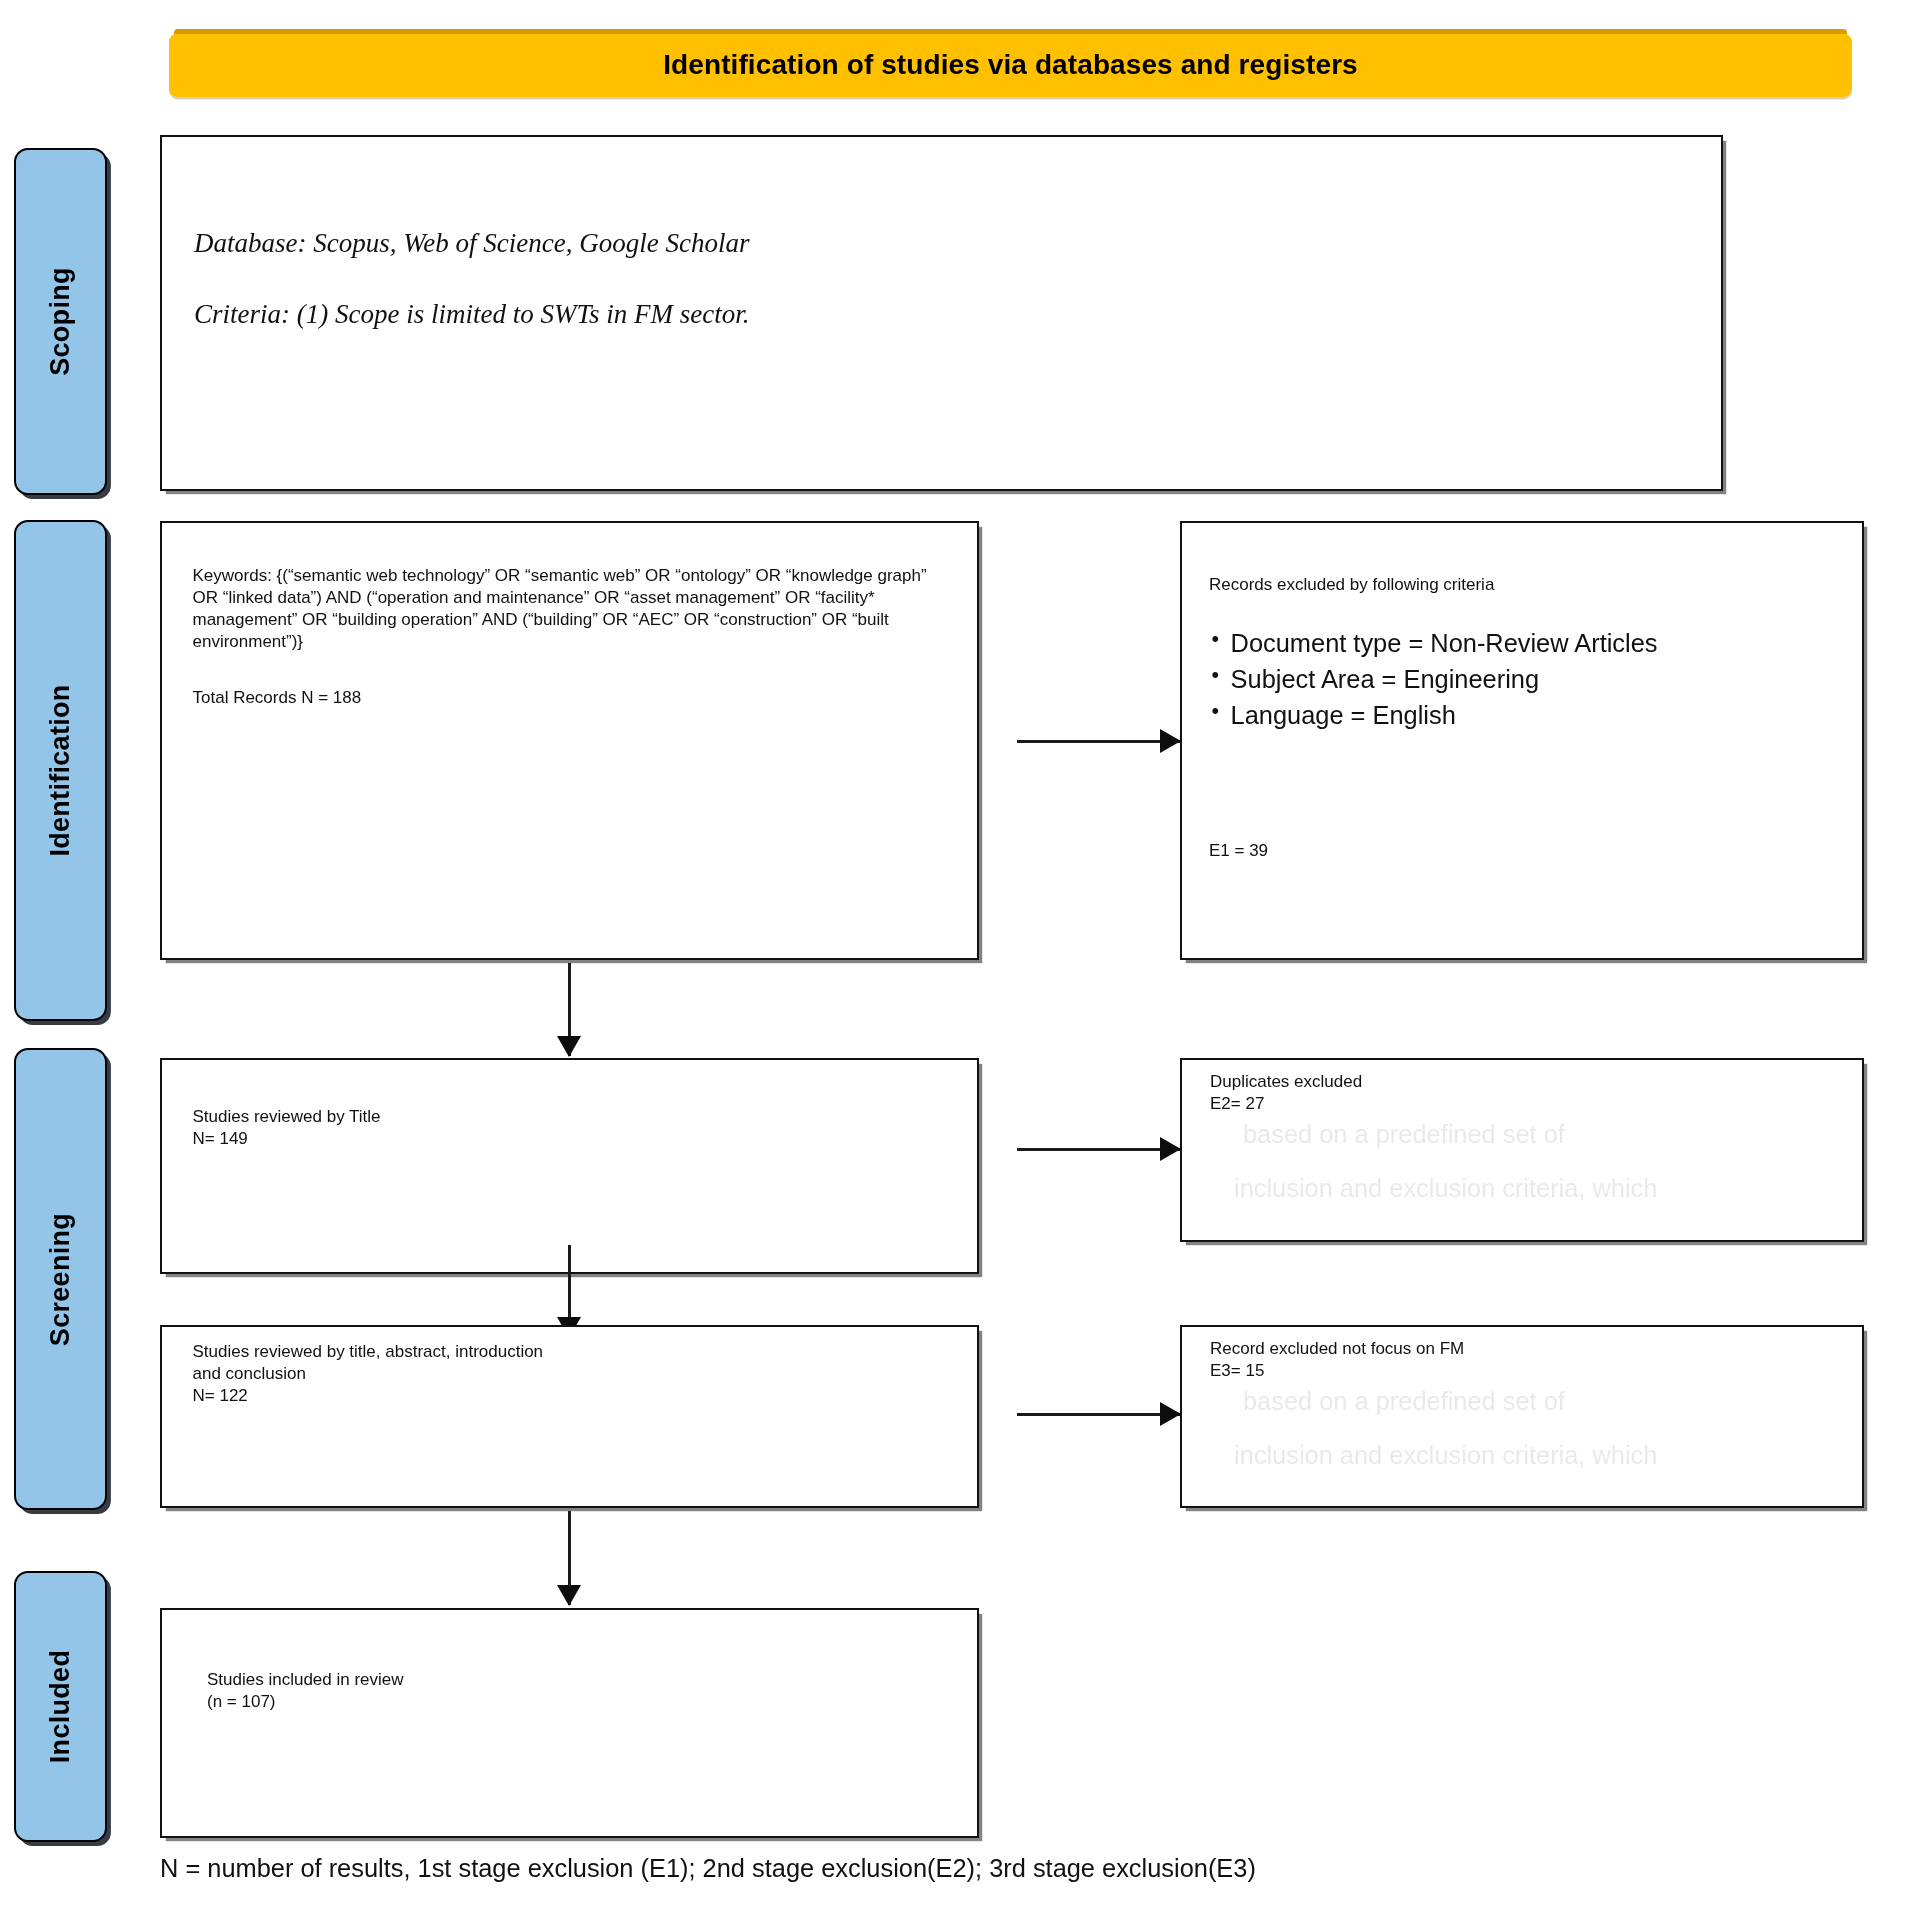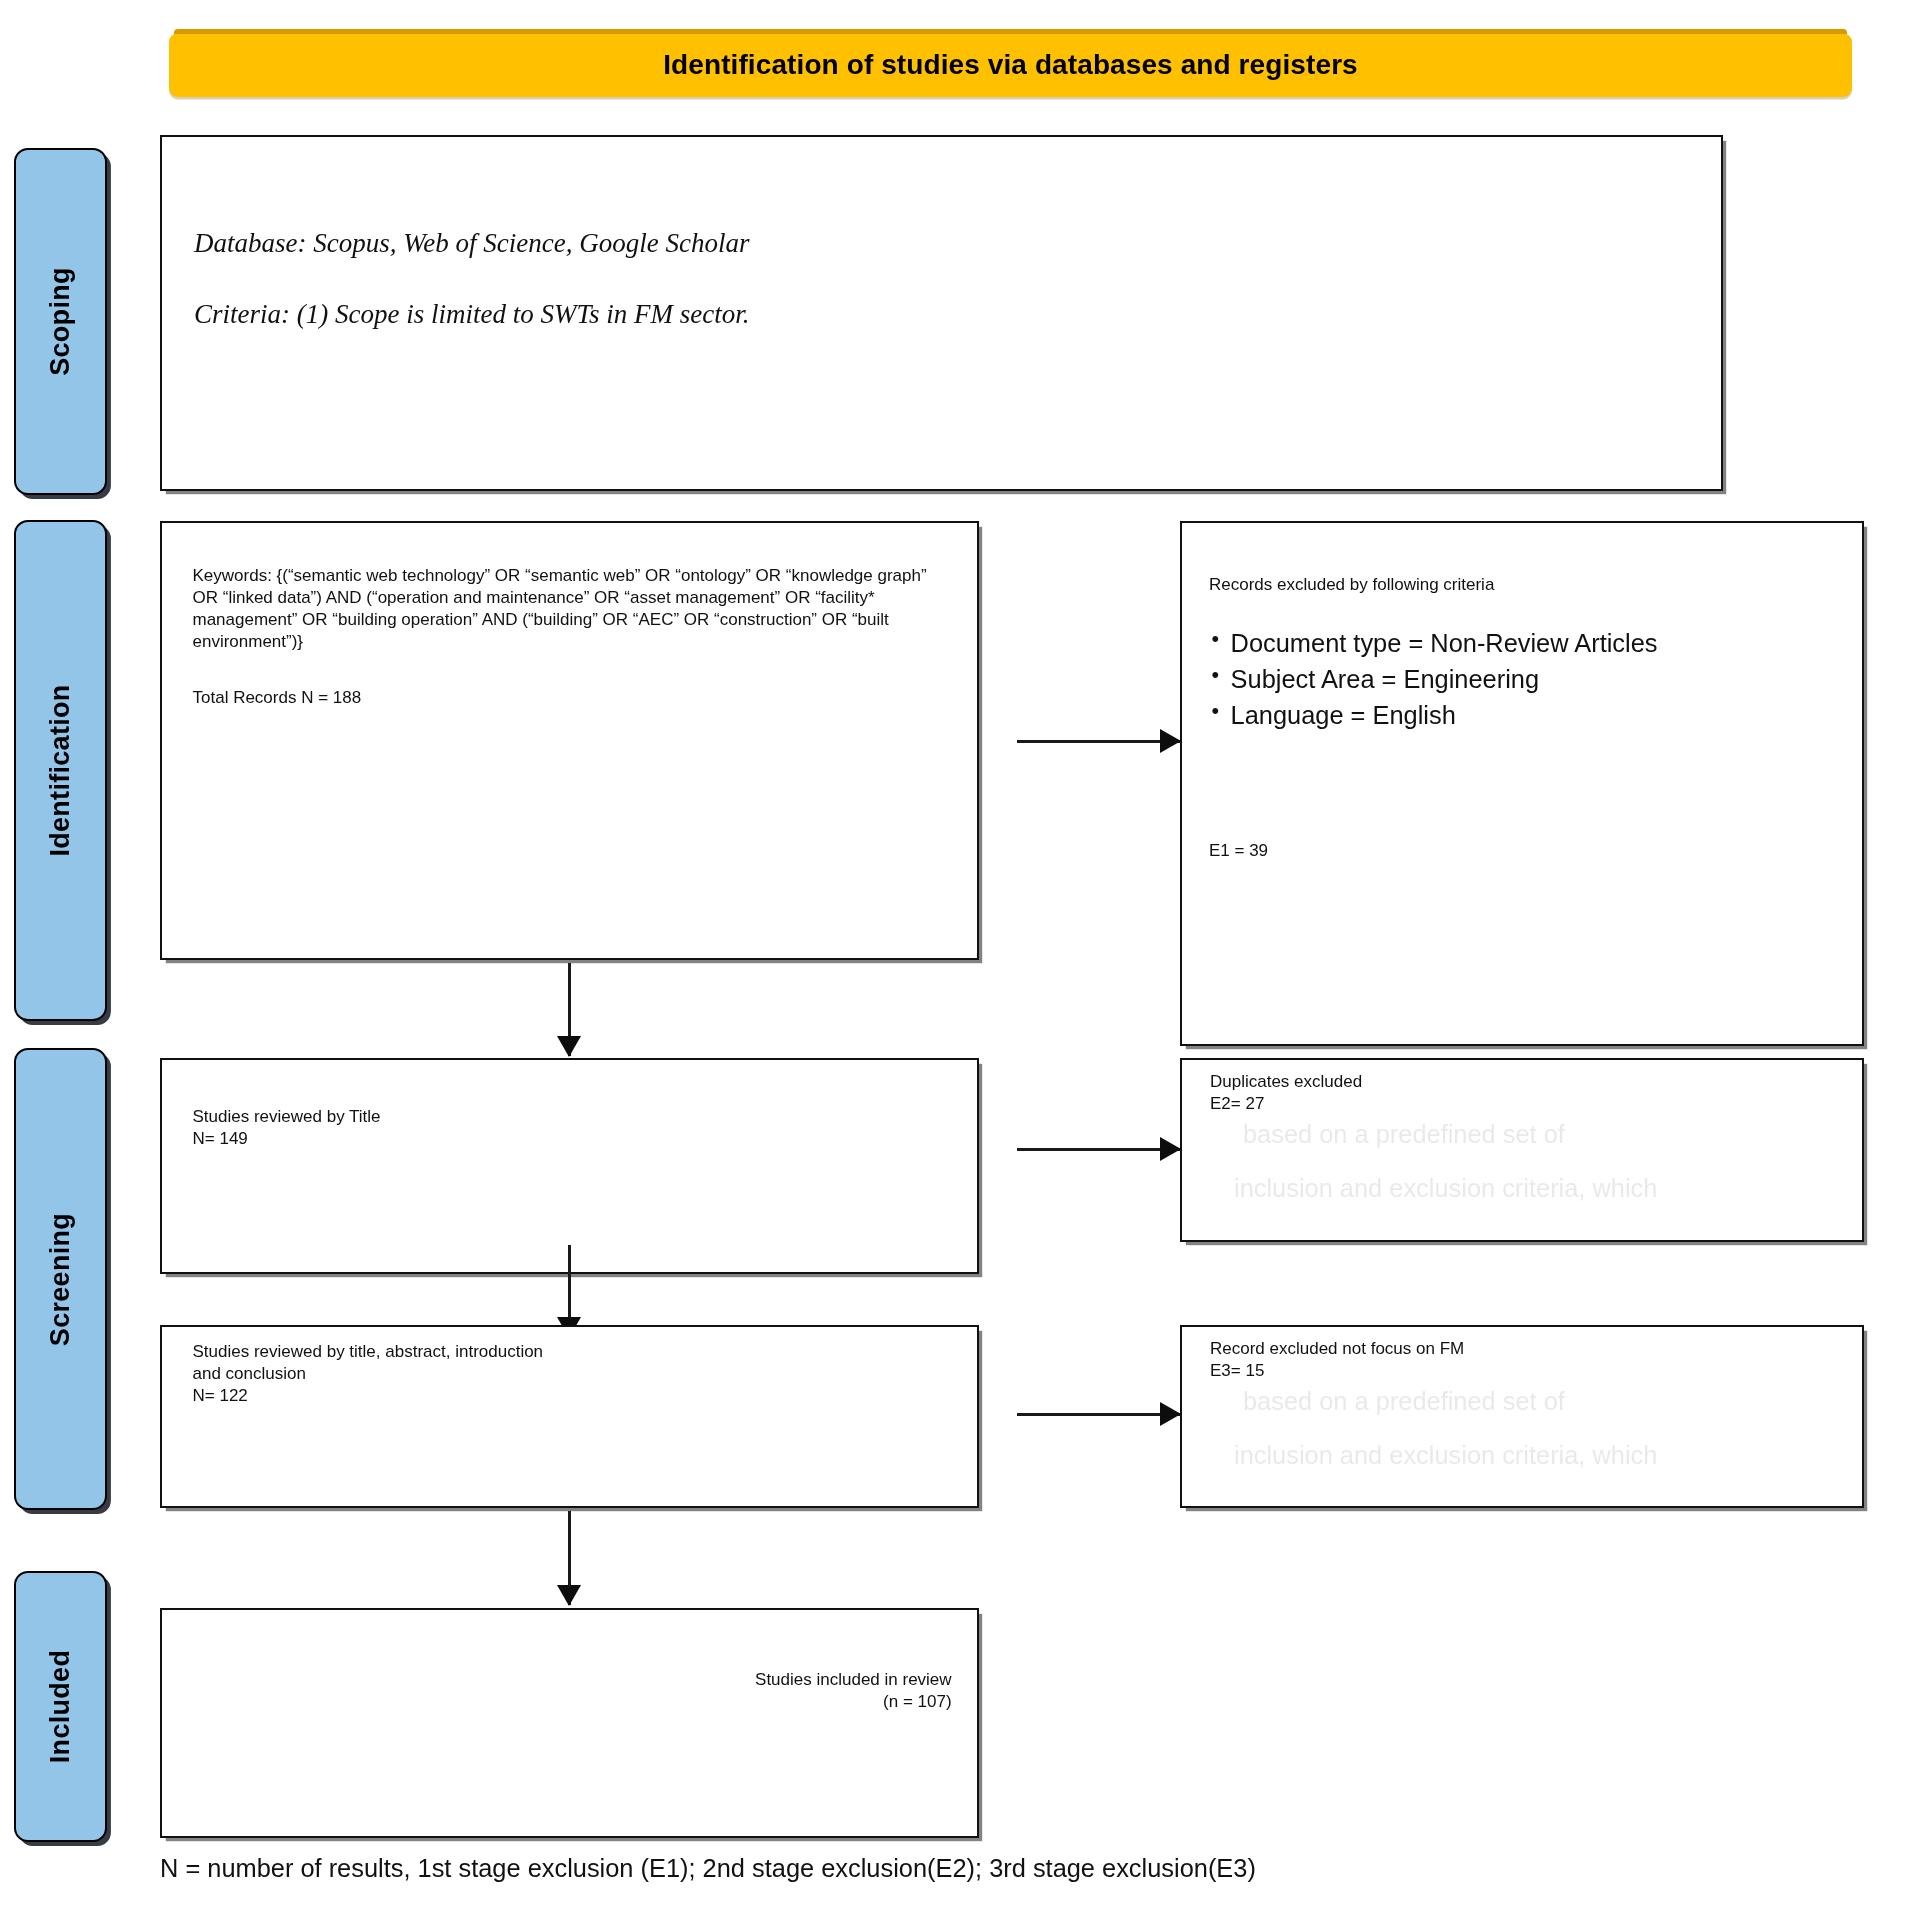--- a/index.html
+++ b/index.html
@@ -212,21 +212,21 @@
     </div>
   </div>
 
   <div class="node" style="left:160px; top:521px; width:819px; height:439px;">
     <div class="node-inner" style="top:42px; left:30.5px; right:21.6px;">
       <p>Keywords: {(“semantic web technology” OR “semantic web” OR “ontology” OR “knowledge graph” OR “linked data”) AND (“operation and maintenance” OR “asset management” OR “facility* management” OR “building operation” AND (“building” OR “AEC” OR “construction” OR “built environment”)}</p>
       <p>Total Records N = 188</p>
     </div>
   </div>
 
-  <div class="node" style="left:1180px; top:521px; width:684px; height:525px;">
+  <div class="node" style="left:1180px; top:521px; width:684px; height:439px;">
     <div class="node-inner" style="top:51px; left:27px; right:15.3px;">
       <p>Records excluded by following criteria</p>
       <ul class="bullets" style="margin-top:29px;">
         <li>Document type = Non-Review Articles</li>
         <li>Subject Area = Engineering</li>
         <li>Language = English</li>
       </ul>
     </div>
     <div class="node-inner" style="top:317px; left:27px;">
       <p>E1 = 39</p>
@@ -298,21 +298,21 @@
     <div class="arrow-h-line" style="width:163px;"></div>
     <div class="arrow-h-head"></div>
   </div>
 
   <div class="arrow" style="left:568px; top:1511px; width:2.5px; height:94px;">
     <div class="arrow-v-line" style="height:94px;"></div>
     <div class="arrow-v-head"></div>
   </div>
 
   <div class="node tight" style="left:160px; top:1608px; width:819px; height:230px;">
-    <div class="node-inner" style="top:59px; left:45px;text-align:right;">
+    <div class="node-inner" style="top:59px; left:45px;">
       <p>Studies included in review</p>
       <p>(n = 107)</p>
     </div>
   </div>
 
   <div class="footnote">N = number of results, 1st stage exclusion (E1); 2nd stage exclusion(E2); 3rd stage exclusion(E3)</div>
 
 </div>
 
 

